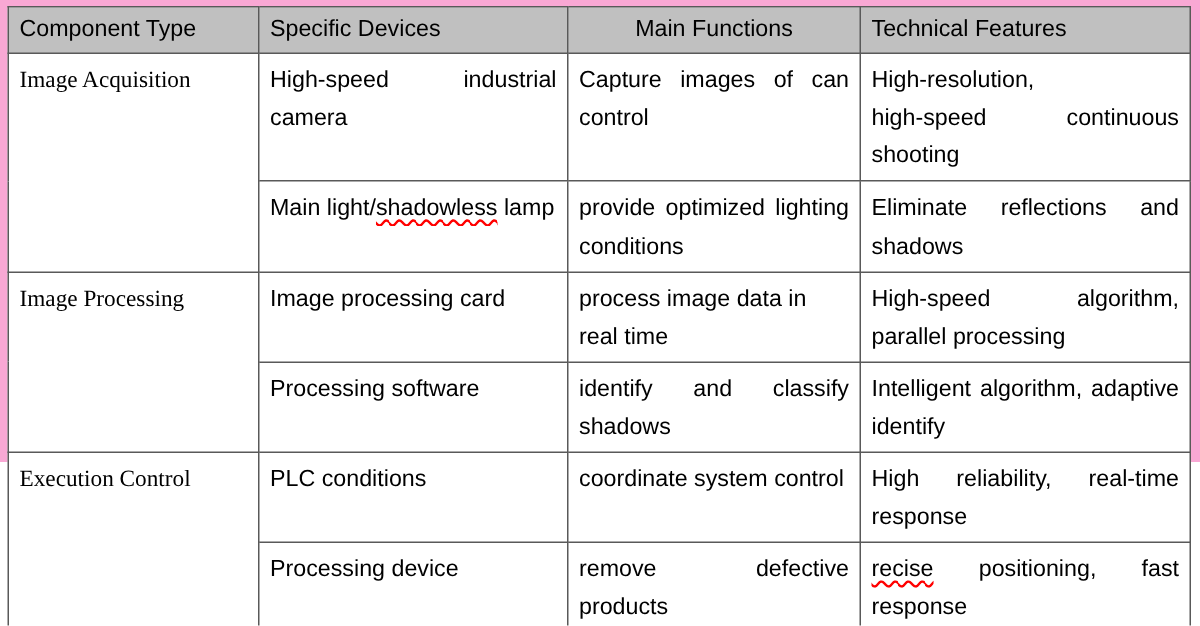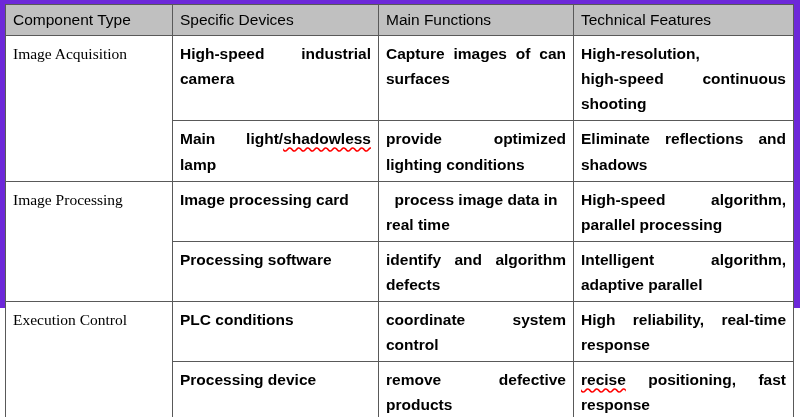--- a/index.html
+++ b/index.html
@@ -12,21 +12,21 @@
     height: 417px;
     overflow: hidden;
     font-family: "Liberation Sans", sans-serif;
     color: #000000;
   }
 
   #page {
     position: relative;
     width: 800px;
     height: 308px;
-    background: #6d28d9;
+    background: #f9a8d4;
   }
 
   table.spec-table {
     position: absolute;
     left: 5px;
     top: 4px;
     width: 788px;
     border-collapse: collapse;
     table-layout: fixed;
     background: #ffffff;
@@ -56,45 +56,44 @@
   table.spec-table thead th {
     background: #c0c0c0;
     height: 18px;
     padding-top: 2px;
     padding-bottom: 3px;
     text-align: left;
     vertical-align: middle;
     font-weight: normal;
     white-space: nowrap;
   }
-  table.spec-table thead th.center { }
+  table.spec-table thead th.center { text-align: center; }
 
   
   td.group-label {
     vertical-align: middle;
     text-align: left;
     white-space: nowrap;
     font-family: Liberation Serif, serif;
   }
 
   
   td.nowrap-cell {
     text-align: left;
     white-space: nowrap;
   }
 
   
   .cell-text {
     display: block;
     text-align: justify;
     text-align-last: left;
-    font-weight: bold;
   }
   .cell-text.plain {
-    text-align: center;
+    text-align: left;
   }
 
   
   .misspelled {
     text-decoration: underline wavy #ff0000;
     text-decoration-skip-ink: none;
     text-underline-offset: 2px;
   }
 
   
@@ -124,21 +123,21 @@
     </thead>
 
     <tbody>
 
       <tr class="r-tall">
         <td class="group-label" rowspan="2">Image Acquisition</td>
         <td>
           <span class="cell-text">High-speed industrial camera</span>
         </td>
         <td>
-          <span class="cell-text">Capture images of can surfaces</span>
+          <span class="cell-text">Capture images of can control</span>
         </td>
         <td>
           <span class="cell-text">High-resolution,</span>
           <span class="cell-text">high-speed continuous shooting</span>
         </td>
       </tr>
 
       <tr class="r-short">
         <td>
           <span class="cell-text"><span>Main light/</span><span class="misspelled">shadowless</span><span> lamp</span></span>
@@ -162,24 +161,24 @@
         <td>
           <span class="cell-text">High-speed algorithm, parallel processing</span>
         </td>
       </tr>
 
       <tr class="r-short">
         <td class="nowrap-cell">
           <span class="cell-text plain">Processing software</span>
         </td>
         <td>
-          <span class="cell-text">identify and algorithm defects</span>
-        </td>
-        <td>
-          <span class="cell-text">Intelligent algorithm, adaptive parallel</span>
+          <span class="cell-text">identify and classify shadows</span>
+        </td>
+        <td>
+          <span class="cell-text">Intelligent algorithm, adaptive identify</span>
         </td>
       </tr>
 
       <tr class="r-short">
         <td class="group-label" rowspan="2">Execution Control</td>
         <td class="nowrap-cell">
           <span class="cell-text plain">PLC conditions</span>
         </td>
         <td>
           <span class="cell-text">coordinate system control</span>

